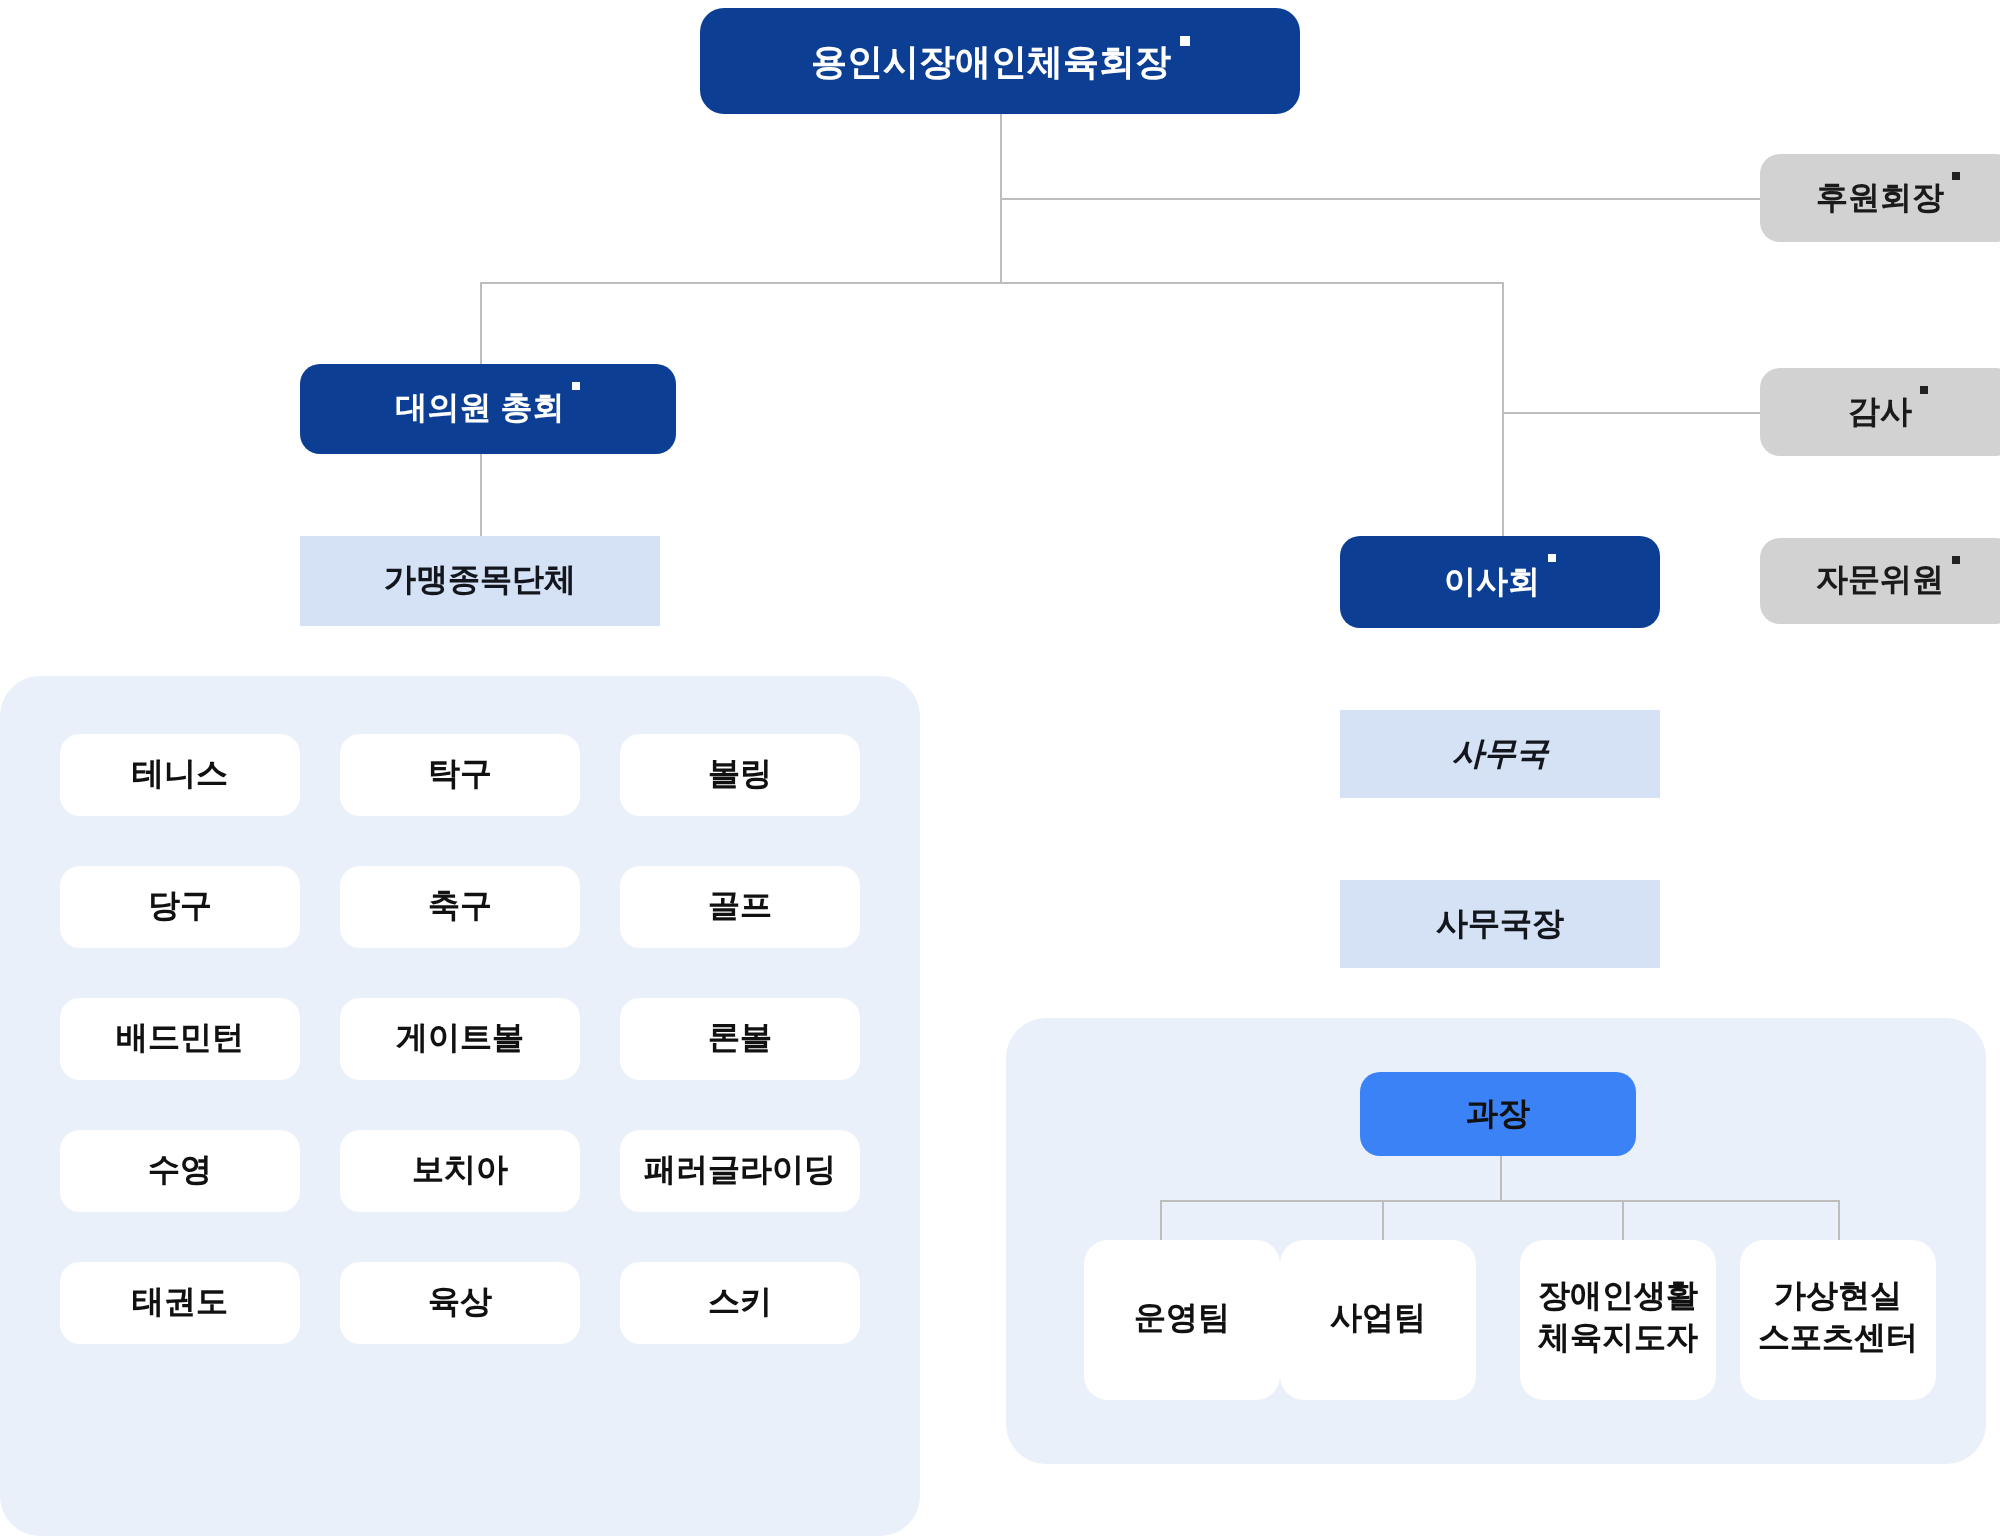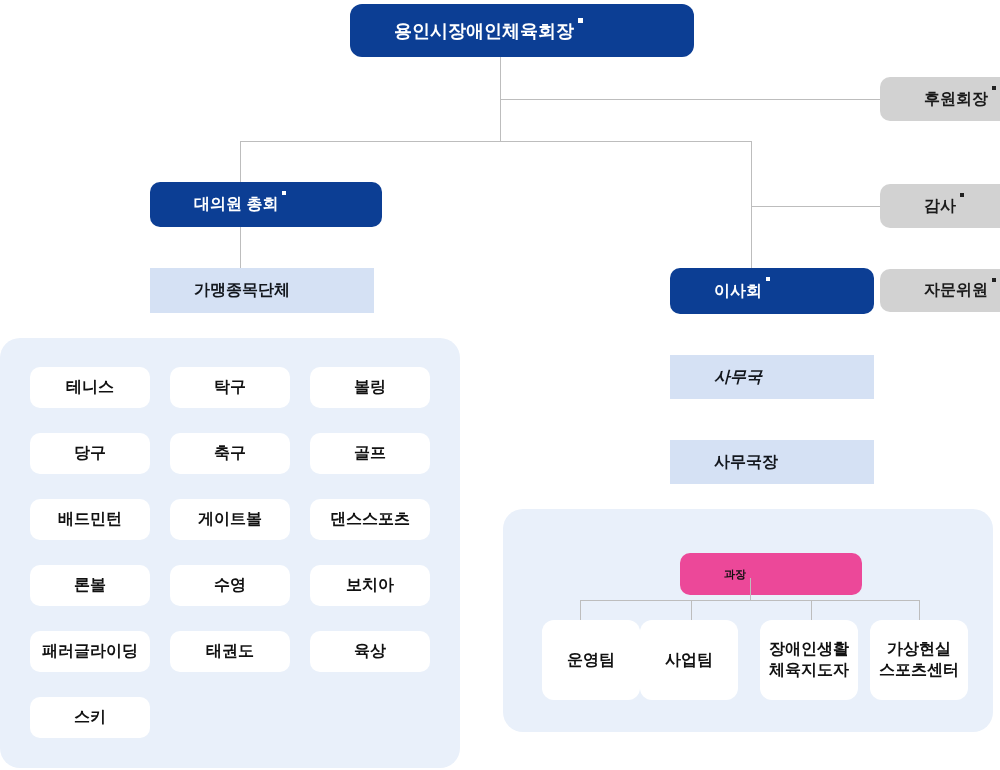--- a/index.html
+++ b/index.html
@@ -1,27 +1,27 @@
 <!DOCTYPE html>
 <html><head>
 <meta charset="utf-8">
 <style>
   html,body{margin:0;padding:0;background:#ffffff;}
   #stage{
     position:relative;width:1000px;height:770px;background:#ffffff;overflow:hidden;
     font-family:"Liberation Sans","DejaVu Sans",sans-serif;color:#141414;
   }
   .box{
-    position:absolute;display:flex;align-items:center;
-    font-weight:700;white-space:nowrap;padding-left:44px;
+    position:absolute;display:flex;align-items:center;justify-content:center;
+    font-weight:700;white-space:nowrap;
   }
   .dark{background:#0c3e94;color:#ffffff;border-radius:10px;font-size:16px;}
   .lightblue{background:#d5e1f4;color:#13171d;border-radius:0;font-size:16px;}
   .graybox{background:#d2d2d2;color:#1a1a1a;border-radius:10px;font-size:16px;}
-  .whitebox{background:#ec4899;color:#111111;border-radius:10px;font-size:11px;margin-top:17px;}
+  .whitebox{background:#3b82f6;color:#111111;border-radius:10px;font-size:16px;}
   .rootbox{font-size:18px;border-radius:12px;}
   .line{position:absolute;background:#bdbdbd;}
   .marker{display:inline-block;width:4px;height:4px;margin-left:4px;align-self:flex-start;margin-top:9px;}
   .marker.light{background:#ffffff;}
   .marker.darkdot{background:#222222;}
   .panel{position:absolute;background:#e9f0fa;border-radius:20px;}
   #sports-grid{
     position:absolute;left:0;top:338px;width:460px;height:430px;
     background:#e9f0fa;border-radius:20px;box-sizing:border-box;
     padding:29px 30px;display:grid;grid-template-columns:repeat(3,120px);
@@ -106,23 +106,20 @@
     <div class="sport">
         <span>골프</span>
       </div>
     <div class="sport">
         <span>배드민턴</span>
       </div>
     <div class="sport">
         <span>게이트볼</span>
       </div>
     <div class="sport">
-        <span>댄스스포츠</span>
-      </div>
-    <div class="sport">
         <span>론볼</span>
       </div>
     <div class="sport">
         <span>수영</span>
       </div>
     <div class="sport">
         <span>보치아</span>
       </div>
     <div class="sport">
         <span>패러글라이딩</span>

